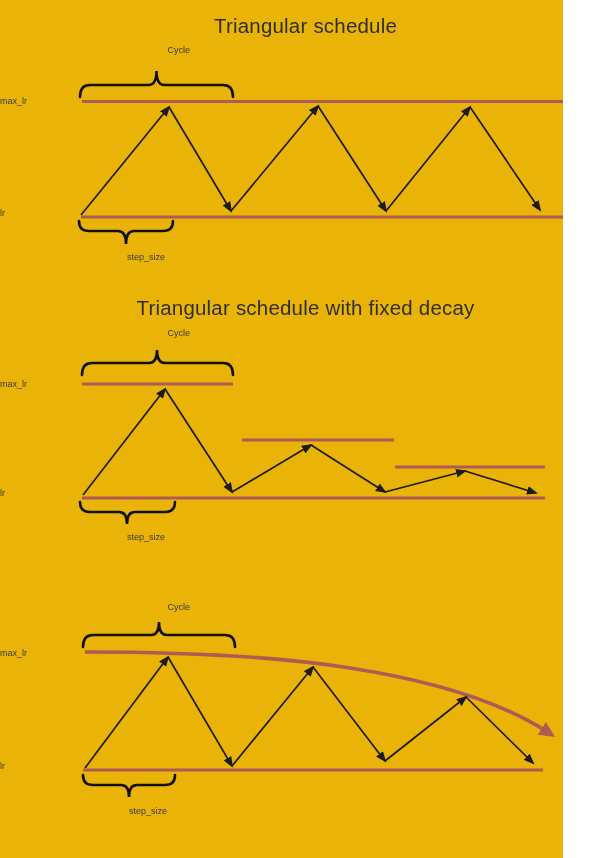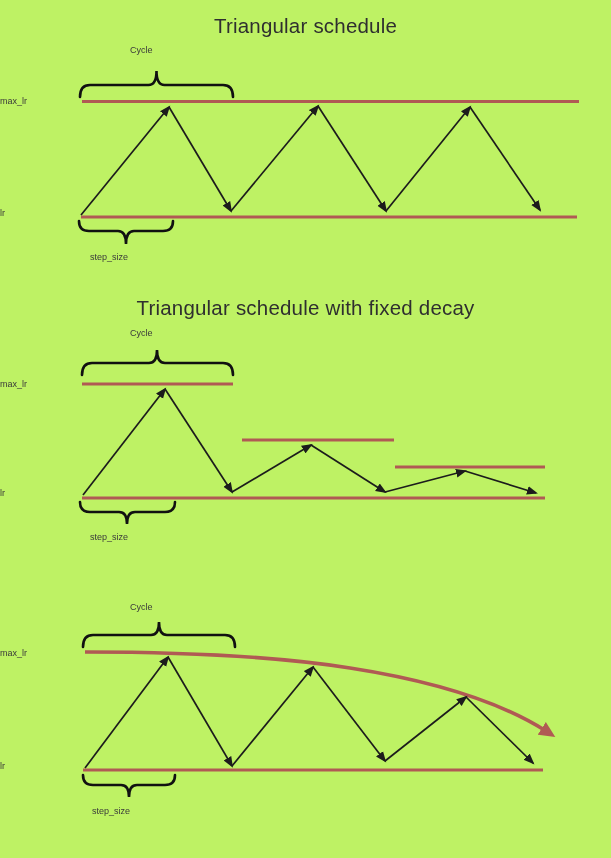--- a/index.html
+++ b/index.html
@@ -1,24 +1,24 @@
 <!DOCTYPE html>
 <html><head>
 <meta charset="utf-8">
 <style>
   html,body{margin:0;padding:0;background:#ffffff;}
-  #page{position:relative;width:611px;height:858px;background:#bef264;overflow:hidden;
+  #page{position:relative;width:563px;height:858px;background:#eab308;overflow:hidden;
         font-family:"Liberation Sans", sans-serif;}
   svg{position:absolute;left:0;display:block;}
   .panel-title{position:absolute;left:0;width:611px;text-align:center;
                font-size:20.5px;font-weight:300;color:#2f2f2f;letter-spacing:0.2px;
                font-family:"Liberation Sans", sans-serif;}
   .lbl{position:absolute;font-size:9px;color:#3a3a3a;line-height:10px;
        font-family:"Liberation Sans", sans-serif;}
-  .lbl-center{text-align:left;}
+  .lbl-center{text-align:right;}
   .lbl-right{text-align:left;}
 </style>
 </head>
 <body>
 
 <div id="page">
 
   <div class="panel-title" style="top:14px;">Triangular schedule</div>
   <div class="lbl lbl-center" style="top:45px;left:130px;width:60px;">Cycle</div>
   <div class="lbl lbl-right" style="top:96px;left:0;width:62px;">max_lr</div>

